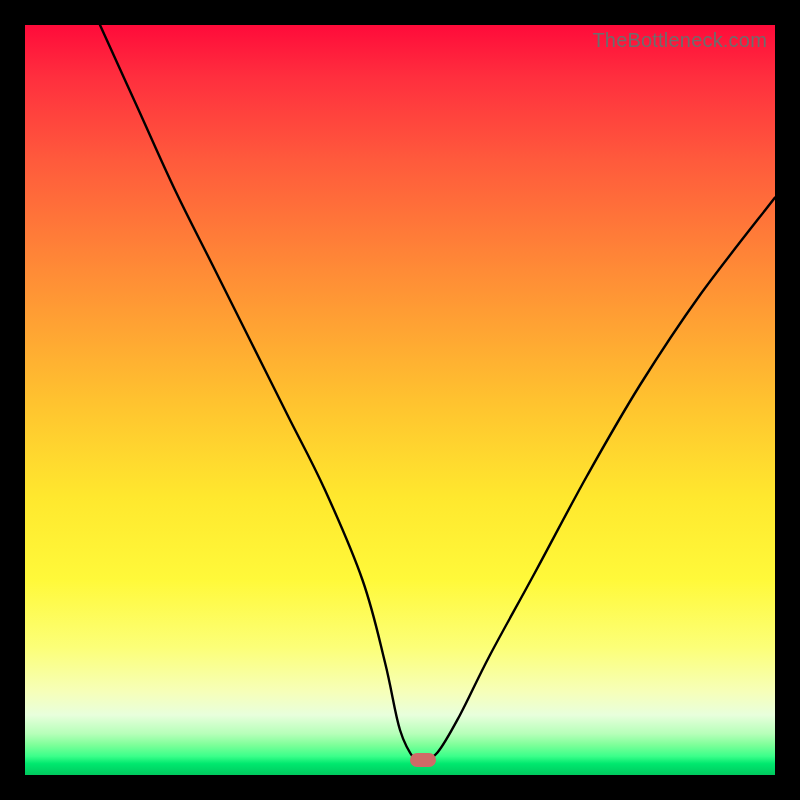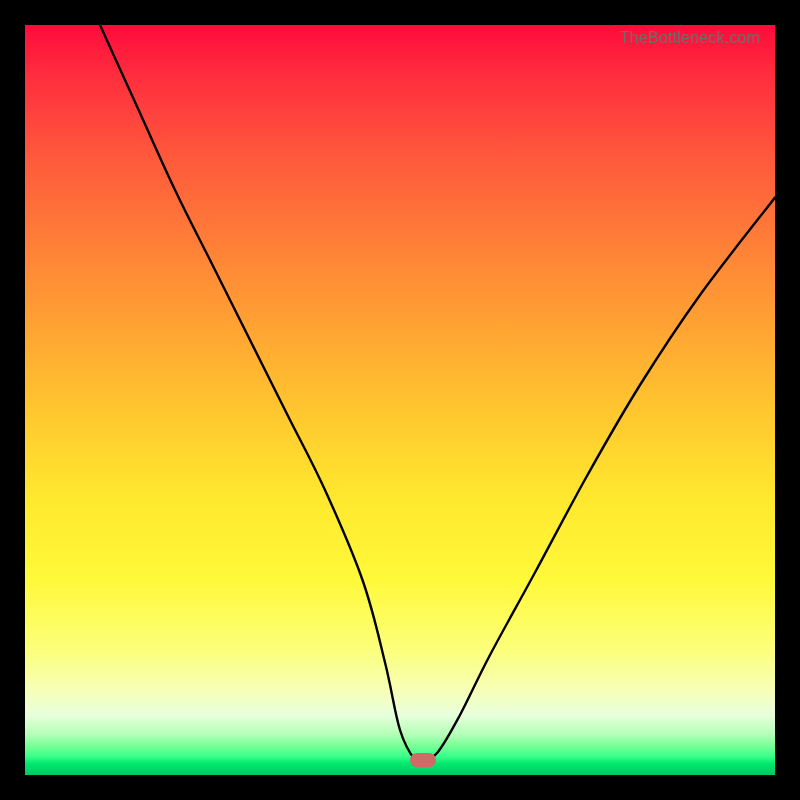--- a/index.html
+++ b/index.html
@@ -37,23 +37,23 @@
       #b6ffb9 94.5%,
       #7dff99 96%,
       #3bff8a 97.5%,
       #00e86e 98.5%,
       #00c95e 100%
     );
   }
   .watermark {
     position: absolute;
     top: 4px;
-    right: 15px;
+    right: 8px;
     color: #6d6d6d;
-    font-size: 16px;
+    font-size: 20px;
     font-weight: 500;
     letter-spacing: 0.2px;
     user-select: none;
   }
   svg.curve {
     position: absolute;
     left: 0;
     top: 0;
     width: 750px;
     height: 750px;

